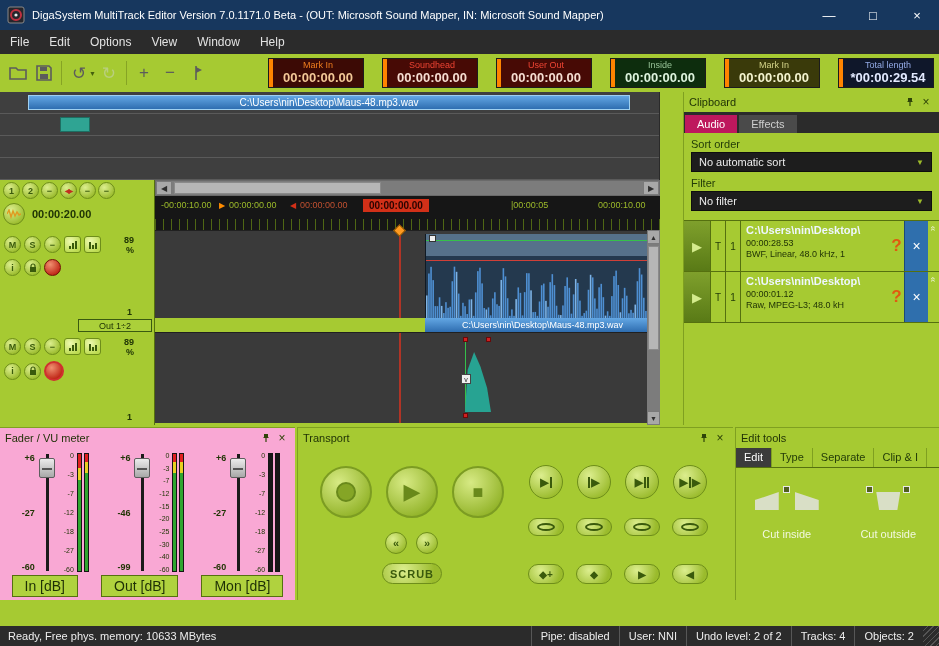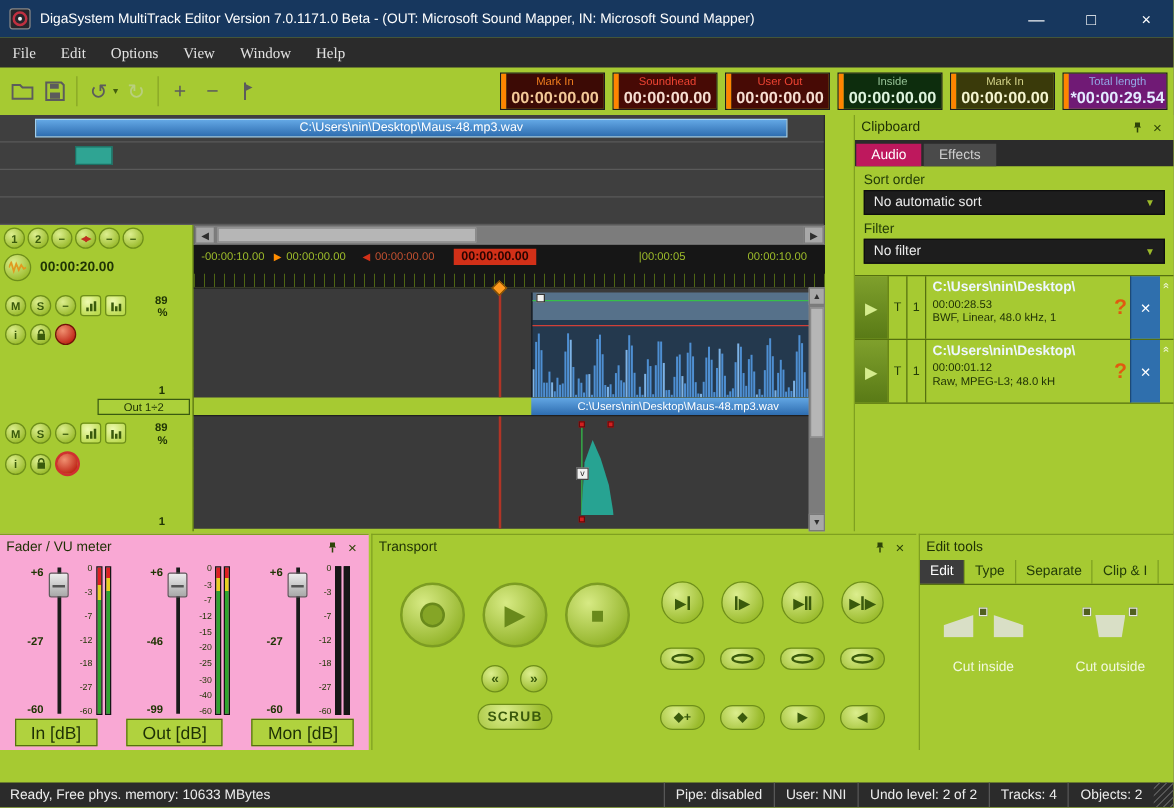--- a/index.html
+++ b/index.html
@@ -8,41 +8,41 @@
 
   
   .titlebar { position:absolute; top:0; left:0; right:0; height:30px; background:#17375e; display:flex; align-items:center; color:#fff; }
   .app-icon { width:18px; height:18px; margin:0 7px; flex:0 0 auto; }
   .title-text { flex:1; font-size:11px; white-space:nowrap; overflow:hidden; }
   .win-btns { display:flex; height:30px; }
   .win-btn { width:44px; display:flex; align-items:center; justify-content:center; font-size:13px; color:#fff; }
 
   
   .menubar { position:absolute; top:30px; left:0; right:0; height:24px; background:#2b2b2b; display:flex; align-items:center; color:#e2e2e2; font-size:12px; }
-  .menu-item { padding:0 10px; height:100%; display:flex; align-items:center;font-family:Liberation Serif, serif; }
+  .menu-item { padding:0 10px; height:100%; display:flex; align-items:center; }
 
   
   .toolbar { position:absolute; top:54px; left:0; right:0; height:38px; display:flex; align-items:center; padding:0 5px; }
   .tb-btn { width:26px; height:26px; display:flex; align-items:center; justify-content:center; color:#5c5c5c; font-size:17px; }
   .tb-btn svg { width:18px; height:18px; }
   .tb-btn.disabled { color:#b9cf7e; }
   .tb-caret { font-size:7px; color:#44600e; margin-left:-3px; }
   .tb-sep { width:1px; height:24px; background:#86a424; margin:0 4px; }
   .tb-spacer { flex:1; }
-  .timecode { width:84px; height:30px; display:flex; margin-left:6px; border:1px solid #1c1c1c; }
+  .timecode { width:96px; height:30px; display:flex; margin-left:18px; border:1px solid #1c1c1c; }
   .tc-stripe { width:4px; background:#ff8400; }
   .tc-body { flex:1; display:flex; flex-direction:column; align-items:center; justify-content:center; line-height:1.05; }
   .tc-label { font-size:9px; }
   .tc-value { font-size:13px; font-weight:bold; }
   .tc-0 .tc-body{background:#3c0a05;} .tc-0 .tc-label{color:#ef7d1e;} .tc-0 .tc-value{color:#f3c897;}
   .tc-1 .tc-body{background:#470a05;} .tc-1 .tc-label{color:#ee4433;} .tc-1 .tc-value{color:#f6ddd1;}
   .tc-2 .tc-body{background:#470a05;} .tc-2 .tc-label{color:#ee4433;} .tc-2 .tc-value{color:#f6ddd1;}
   .tc-3 .tc-body{background:#0d2d0d;} .tc-3 .tc-label{color:#96c296;} .tc-3 .tc-value{color:#ddf3dd;}
   .tc-4 .tc-body{background:#3a3a0a;} .tc-4 .tc-label{color:#d3d388;} .tc-4 .tc-value{color:#f4f4cf;}
-  .tc-5 .tc-body{background:#701a75;} .tc-5 .tc-label{color:#93aae6;} .tc-5 .tc-value{color:#e3eaff;}
+  .tc-5 .tc-body{background:#0f172a;} .tc-5 .tc-label{color:#93aae6;} .tc-5 .tc-value{color:#e3eaff;}
 
   
   .overview { position:absolute; top:92px; left:0; width:660px; height:88px; background:#3f3f3f; border-right:1px solid #2a2a2a; }
   .ov-row { height:22px; border-bottom:1px solid #5a5a5a; position:relative; }
   .ov-filebar { position:absolute; left:28px; top:3px; width:602px; height:15px; background:linear-gradient(#63a7e4,#2e6db0); border:1px solid #9fd0f0; color:#fff; font-size:10px; display:flex; align-items:center; justify-content:center; white-space:nowrap; overflow:hidden; }
   .ov-teal { position:absolute; left:60px; top:3px; width:30px; height:15px; background:#2fa493; border:1px solid #1d6e62; }
 
   
   .gbtn { display:flex; align-items:center; justify-content:center; border-radius:50%; background:radial-gradient(circle at 35% 30%, #dcee8e, #9abb2c 78%); border:1px solid #6e8e1a; color:#3a5a0c; font-weight:bold; }
   .chartbtn { border-radius:3px; background:radial-gradient(circle at 35% 30%, #eefab0, #bddb52 78%); }

